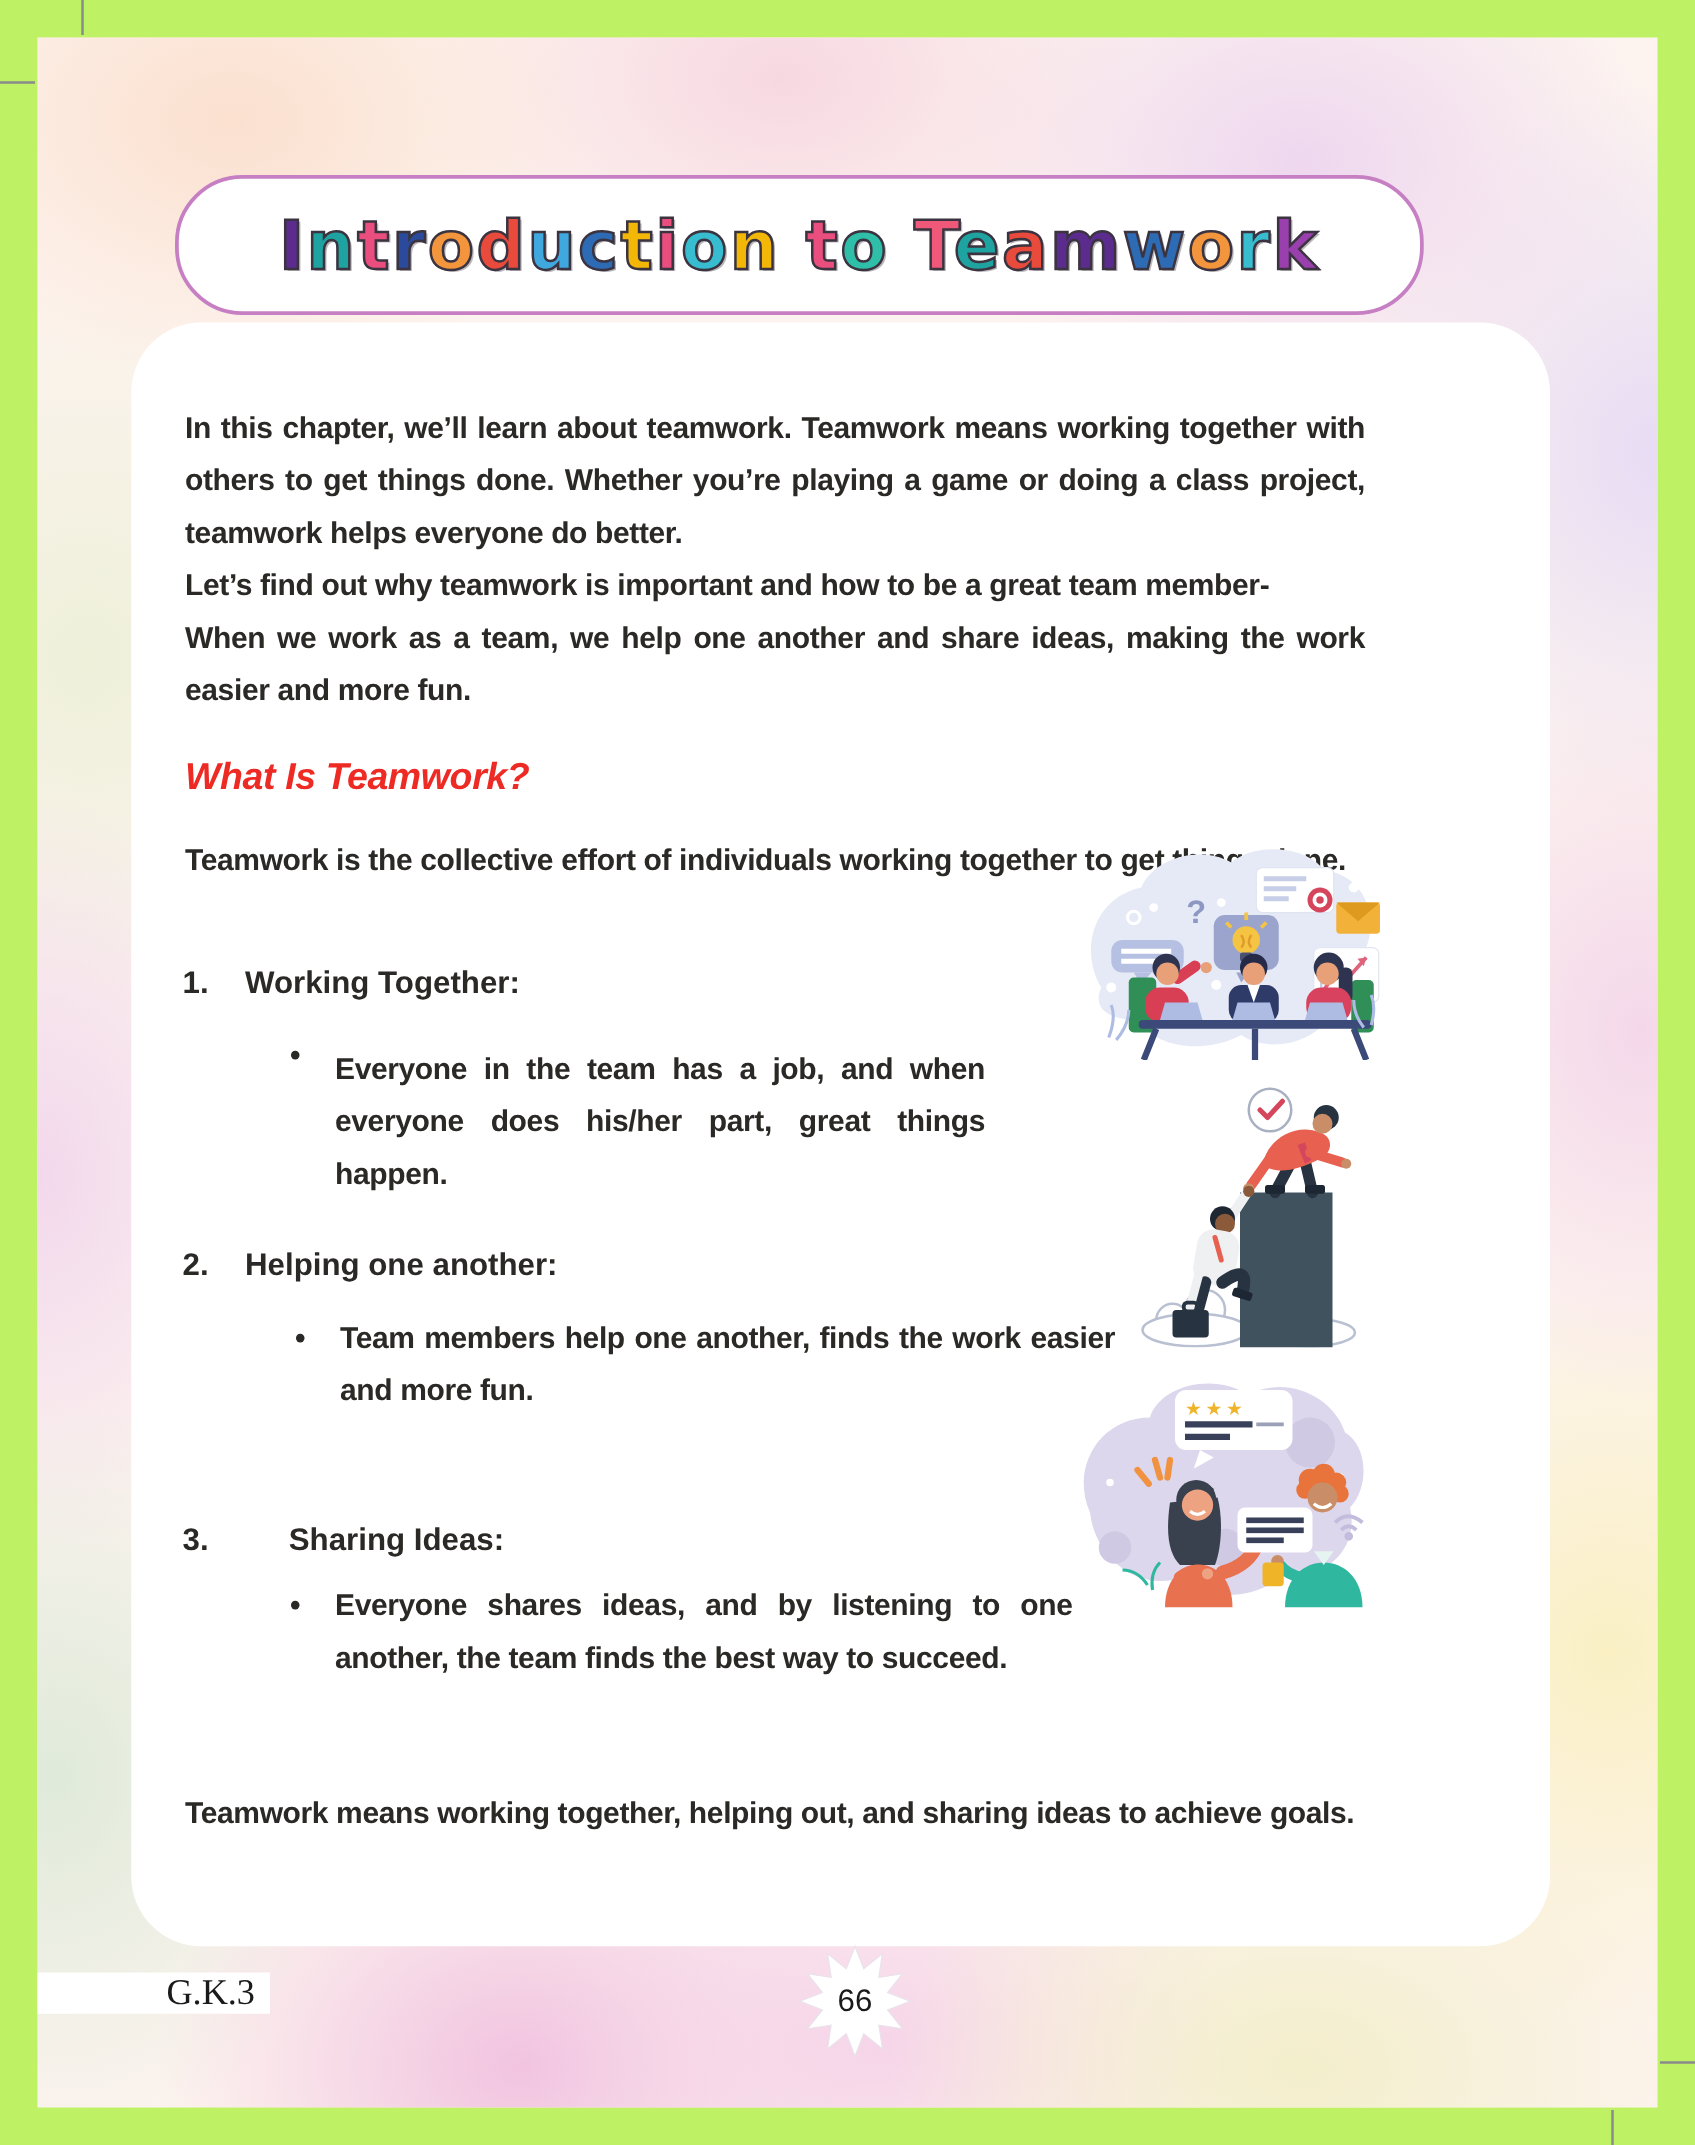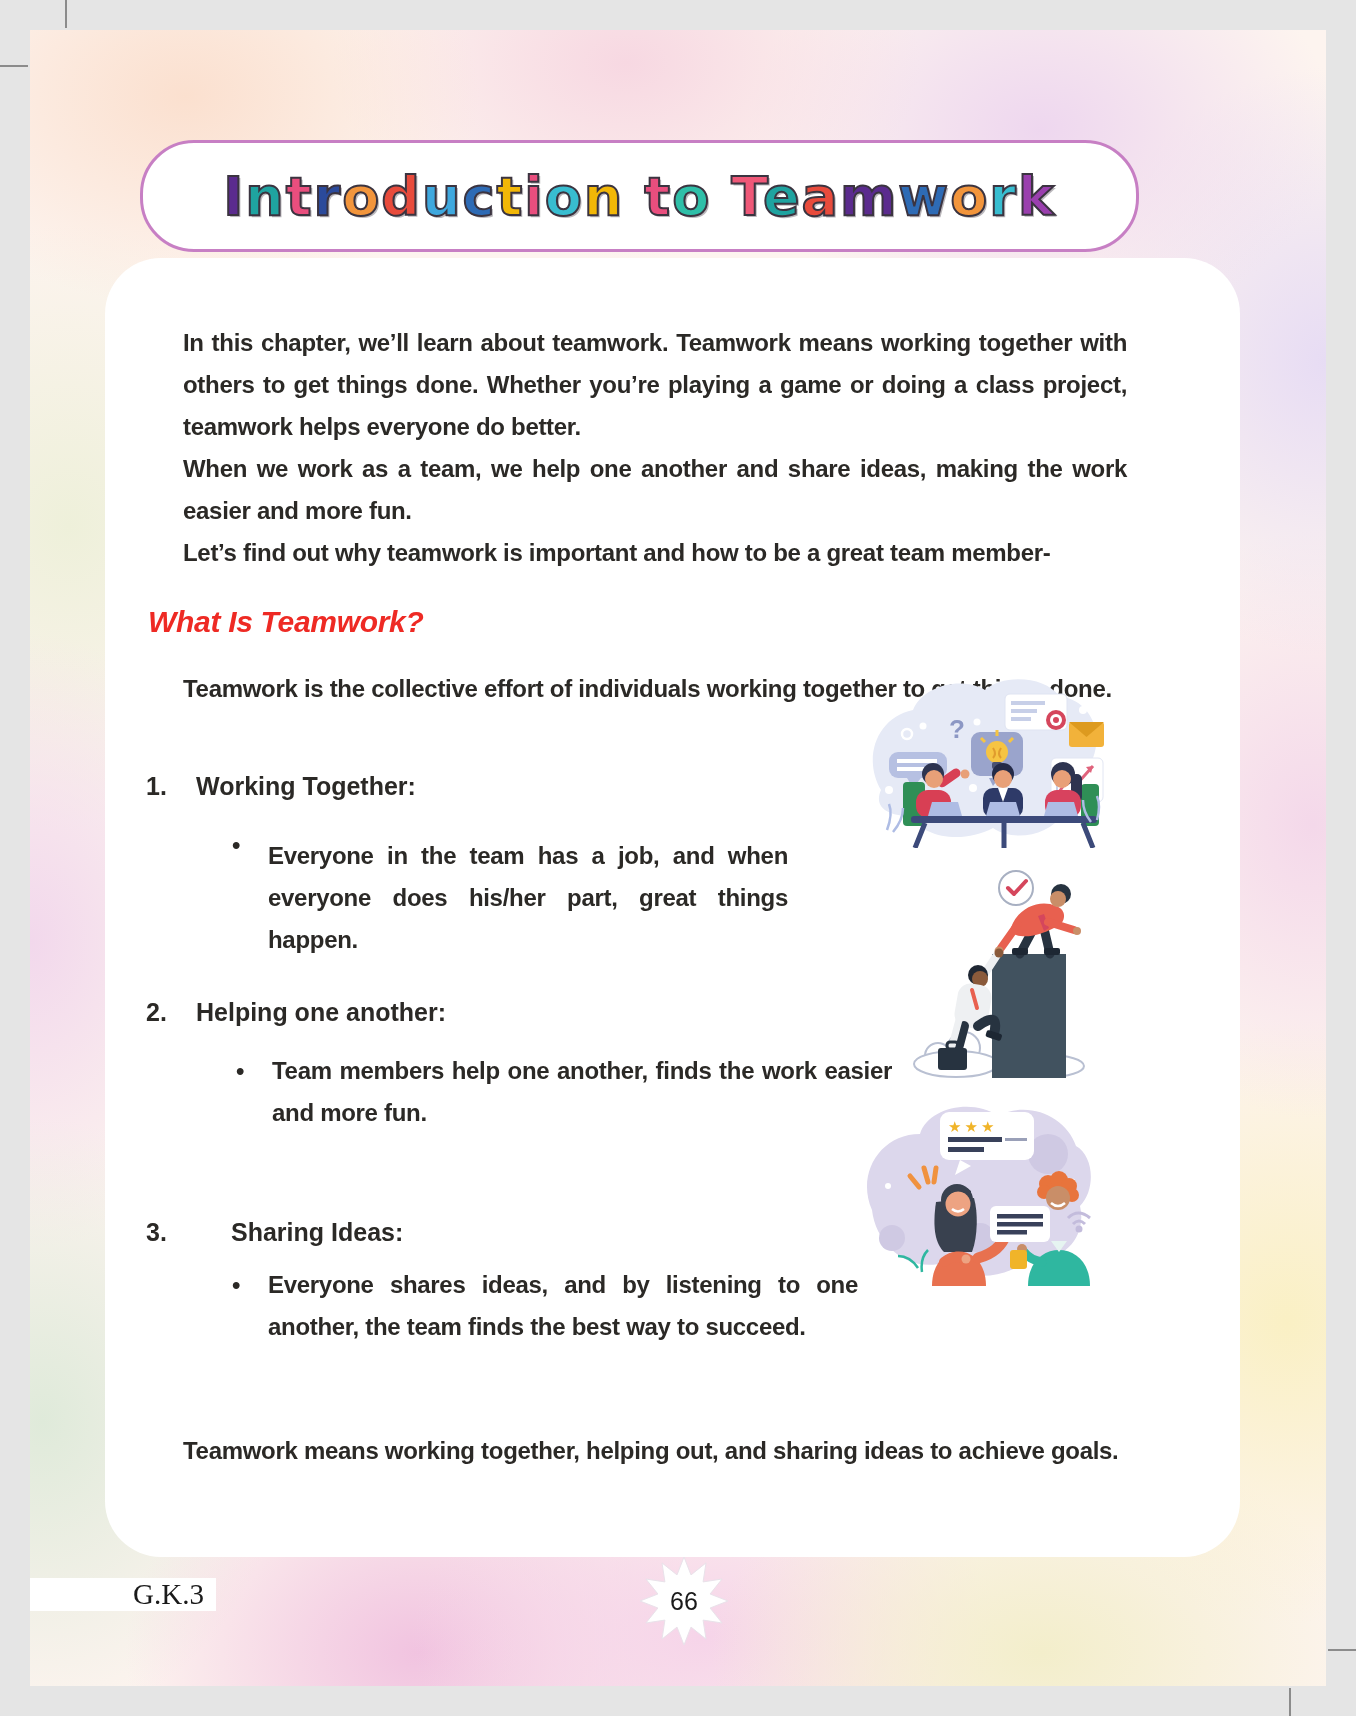--- a/index.html
+++ b/index.html
@@ -1,16 +1,16 @@
 <!DOCTYPE html>
 <html><head>
 <meta charset="utf-8">
 <style>
   html,body{margin:0;padding:0;background:#ffffff;}
-  .page{position:relative;width:1356px;height:1716px;background:#e5e5e5;overflow:hidden;
+  .page{position:relative;width:1356px;height:1716px;background:#bef264;overflow:hidden;
         font-family:"Liberation Sans", sans-serif;color:#2b2926;}
 
   
   .crop{position:absolute;background:#8b8b8b;}
   .crop.tl-v{left:65px;top:0;width:2px;height:28px;}
   .crop.tl-h{left:0;top:65px;width:28px;height:2px;}
   .crop.br-v{left:1289px;top:1688px;width:2px;height:28px;}
   .crop.br-h{left:1328px;top:1649px;width:28px;height:2px;}
 
   
@@ -35,21 +35,21 @@
   .banner{position:absolute;left:140px;top:140px;width:993px;height:106px;background:#ffffff;
           border:3px solid #c77fc4;border-radius:54px;display:flex;align-items:center;justify-content:center;}
   .banner-title{font-family:"DejaVu Sans", sans-serif;font-weight:bold;font-size:54px;letter-spacing:2px;
                 -webkit-text-stroke:2px #3b3440;text-shadow:2px 2px 0 rgba(59,52,64,.35);white-space:nowrap;}
   .banner-title span.sp{display:inline-block;width:20px;}
 
   
   .card{position:absolute;left:105px;top:258px;width:1135px;height:1299px;background:#ffffff;border-radius:56px;}
 
   .txt{position:absolute;font-size:24px;font-weight:bold;letter-spacing:-0.3px;line-height:42px;
-       text-align:justify;color:#2b2926;margin-left:35px;}
+       text-align:justify;color:#2b2926;}
   .heading-red{position:absolute;font-size:30px;font-weight:bold;color:#ee2a24;letter-spacing:-0.3px;}
   .num{position:absolute;font-size:25px;font-weight:bold;}
   .item-head{position:absolute;font-size:25px;font-weight:bold;}
   .bullet-row{position:absolute;display:flex;}
   .bullet-glyph{width:36px;flex:0 0 36px;font-size:24px;font-weight:bold;line-height:42px;}
   .bullet-text{font-size:24px;font-weight:bold;letter-spacing:-0.3px;line-height:42px;text-align:justify;}
 
   .illus{position:absolute;}
   .illus svg{display:block;width:100%;height:100%;}
 
@@ -77,22 +77,22 @@
   <div class="banner">
     <div class="banner-title">
       <span><span style="color: rgb(91, 43, 142);">I</span><span style="color: rgb(31, 163, 160);">n</span><span style="color: rgb(233, 78, 126);">t</span><span style="color: rgb(43, 74, 155);">r</span><span style="color: rgb(242, 149, 60);">o</span><span style="color: rgb(232, 75, 60);">d</span><span style="color: rgb(63, 168, 222);">u</span><span style="color: rgb(46, 107, 181);">c</span><span style="color: rgb(242, 183, 7);">t</span><span style="color: rgb(233, 78, 126);">i</span><span style="color: rgb(56, 189, 208);">o</span><span style="color: rgb(242, 183, 7);">n</span><span class="sp"></span><span style="color: rgb(233, 78, 126);">t</span><span style="color: rgb(47, 191, 168);">o</span><span class="sp"></span><span style="color: rgb(239, 88, 120);">T</span><span style="color: rgb(31, 163, 160);">e</span><span style="color: rgb(232, 75, 60);">a</span><span style="color: rgb(91, 43, 142);">m</span><span style="color: rgb(46, 107, 181);">w</span><span style="color: rgb(242, 149, 60);">o</span><span style="color: rgb(56, 189, 208);">r</span><span style="color: rgb(154, 63, 174);">k</span></span>
     </div>
   </div>
 
   <div class="card"></div>
 
   <div class="txt" style="left:148px;top:322px;width:944px;">
     <p style="margin:0;">In this chapter, we’ll learn about teamwork. Teamwork means working together with others to get things done. Whether you’re playing a game or doing a class project, teamwork helps everyone do better.</p>
+    <p style="margin:0;">Let’s find out why teamwork is important and how to be a great team member-</p>
     <p style="margin:0;">When we work as a team, we help one another and share ideas, making the work easier and more fun.</p>
-    <p style="margin:0;">Let’s find out why teamwork is important and how to be a great team member-</p>
   </div>
 
   <div class="heading-red" style="left:148px;top:605px;font-style:italic;">What Is Teamwork?</div>
 
   <div class="txt" style="left:148px;top:668px;width:944px;">Teamwork is the collective effort of individuals working together to get things done.</div>
 
   <div class="num" style="left:146px;top:772px;">1.</div>
   <div class="item-head" style="left:196px;top:772px;">Working Together:</div>
   <div class="bullet-row" style="left:232px;top:824px;width:556px;">
     <div class="bullet-glyph">•</div>

